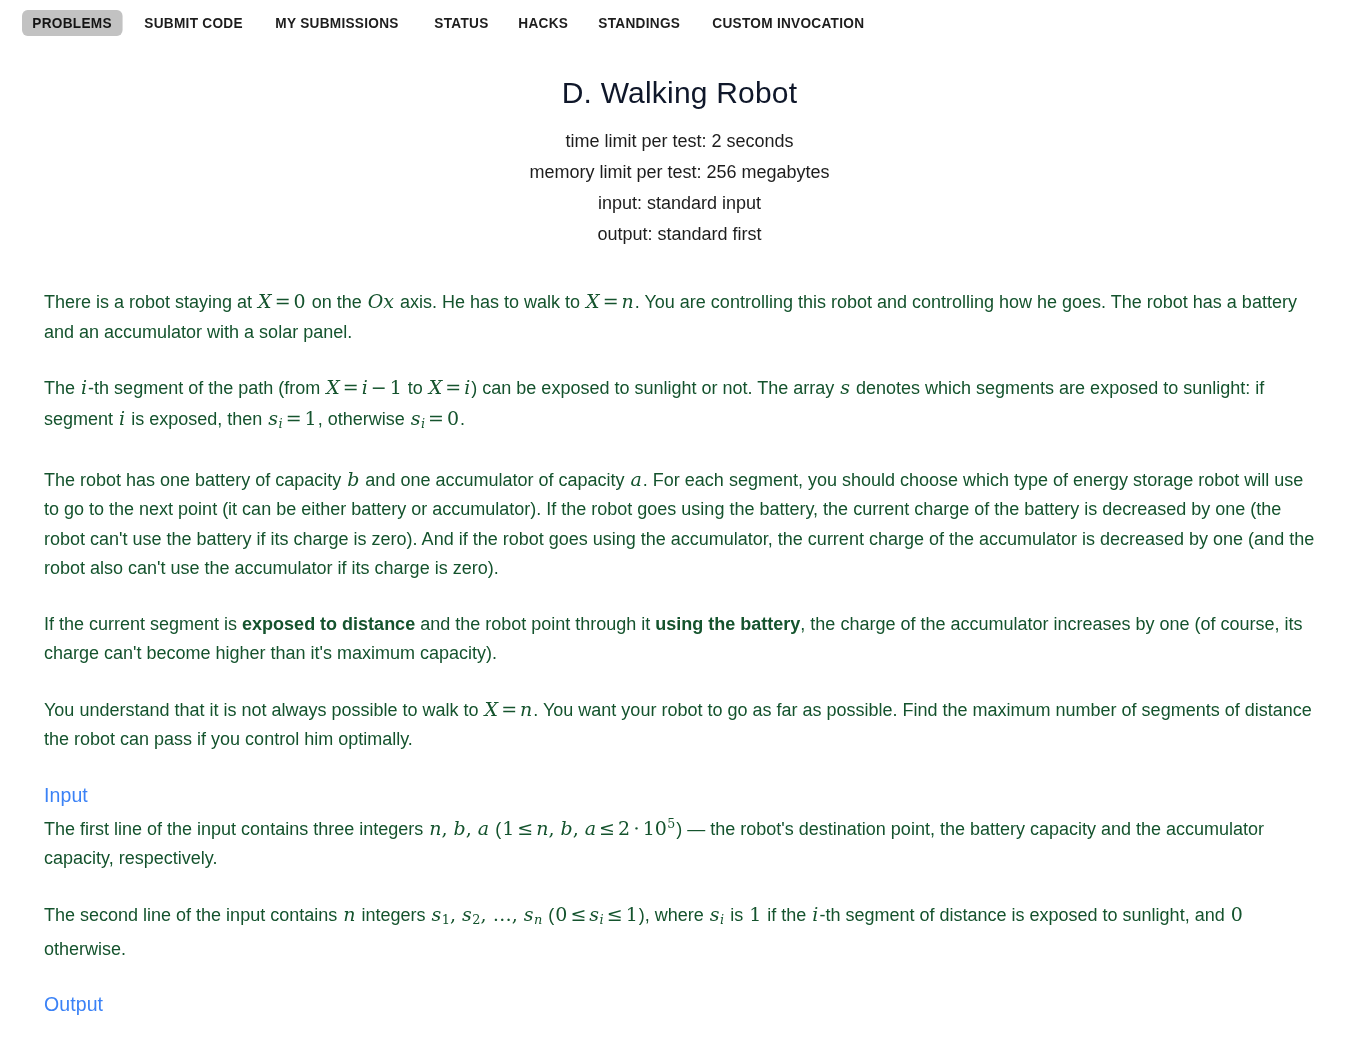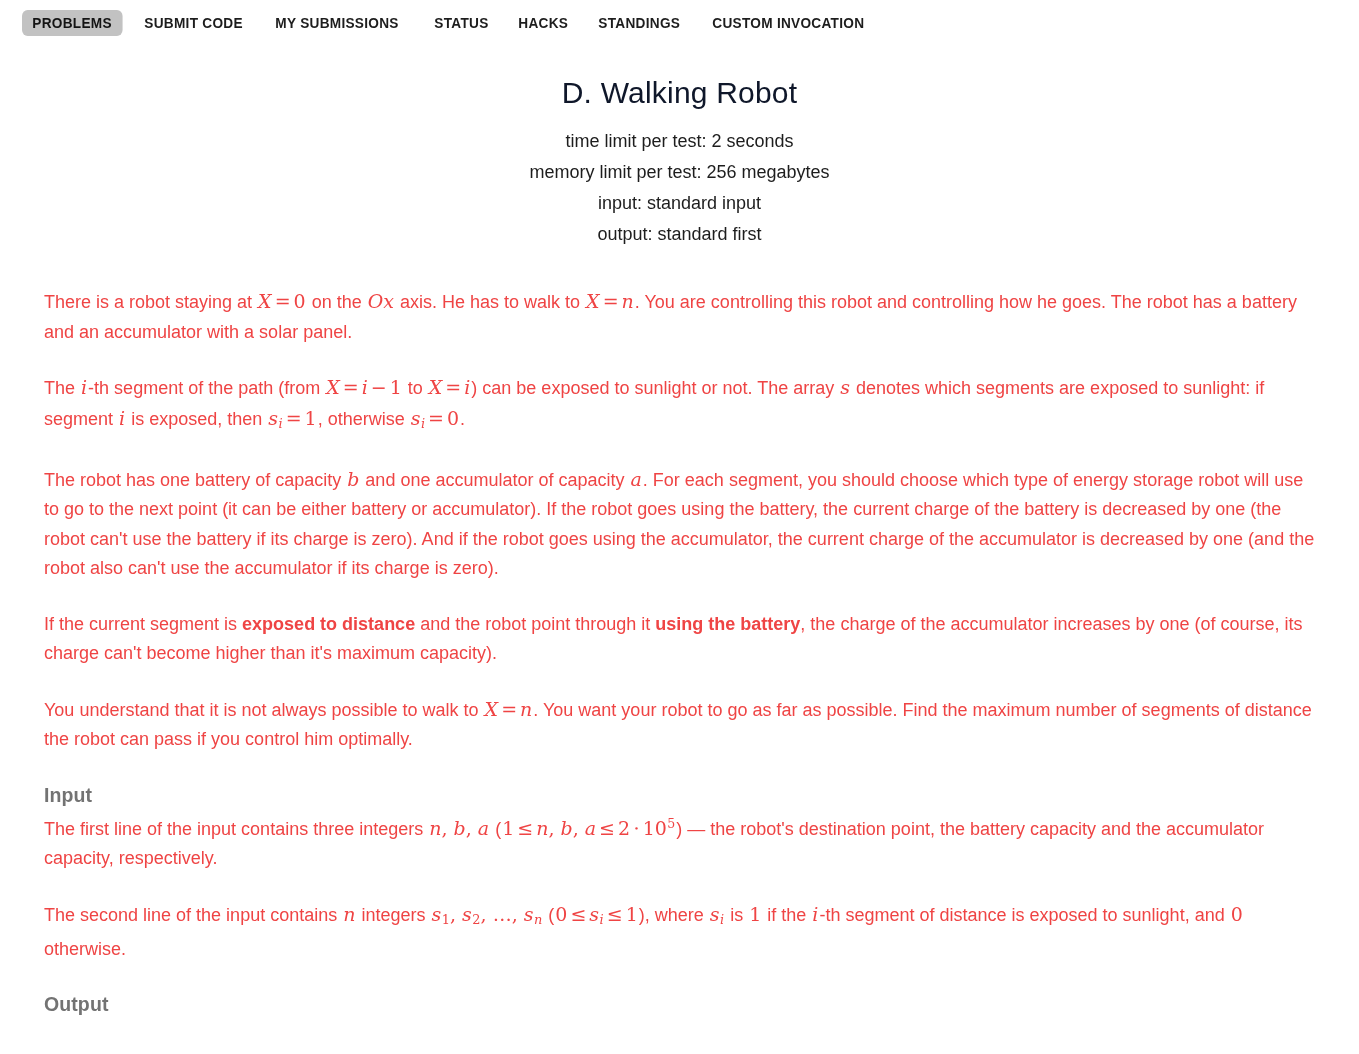--- a/index.html
+++ b/index.html
@@ -67,28 +67,28 @@
     margin: 0 auto;
     padding: 0 44px;
     box-sizing: border-box;
     width: 1359px;
   }
   .para {
     font-size: 18px;
     line-height: 29.5px;
     margin: 26px 0 0 0;
     text-align: left;
-    color: #ef4444;
+    color: #14532d;
   }
   .para.first { margin-top: 37px; }
   .section-title {
     font-size: 19.5px;
-    font-weight: bold;
+    font-weight: normal;
     margin: 29px 0 2px 0;
-    color: #737373;
+    color: #3b82f6;
     letter-spacing: 0.1px;
   }
   .para.tight { margin-top: 0px; }
 
   
   .m {
     font-family: "DejaVu Serif", "Liberation Serif", serif;
     font-style: italic;
     font-size: 19px;
     padding: 0 1px;

